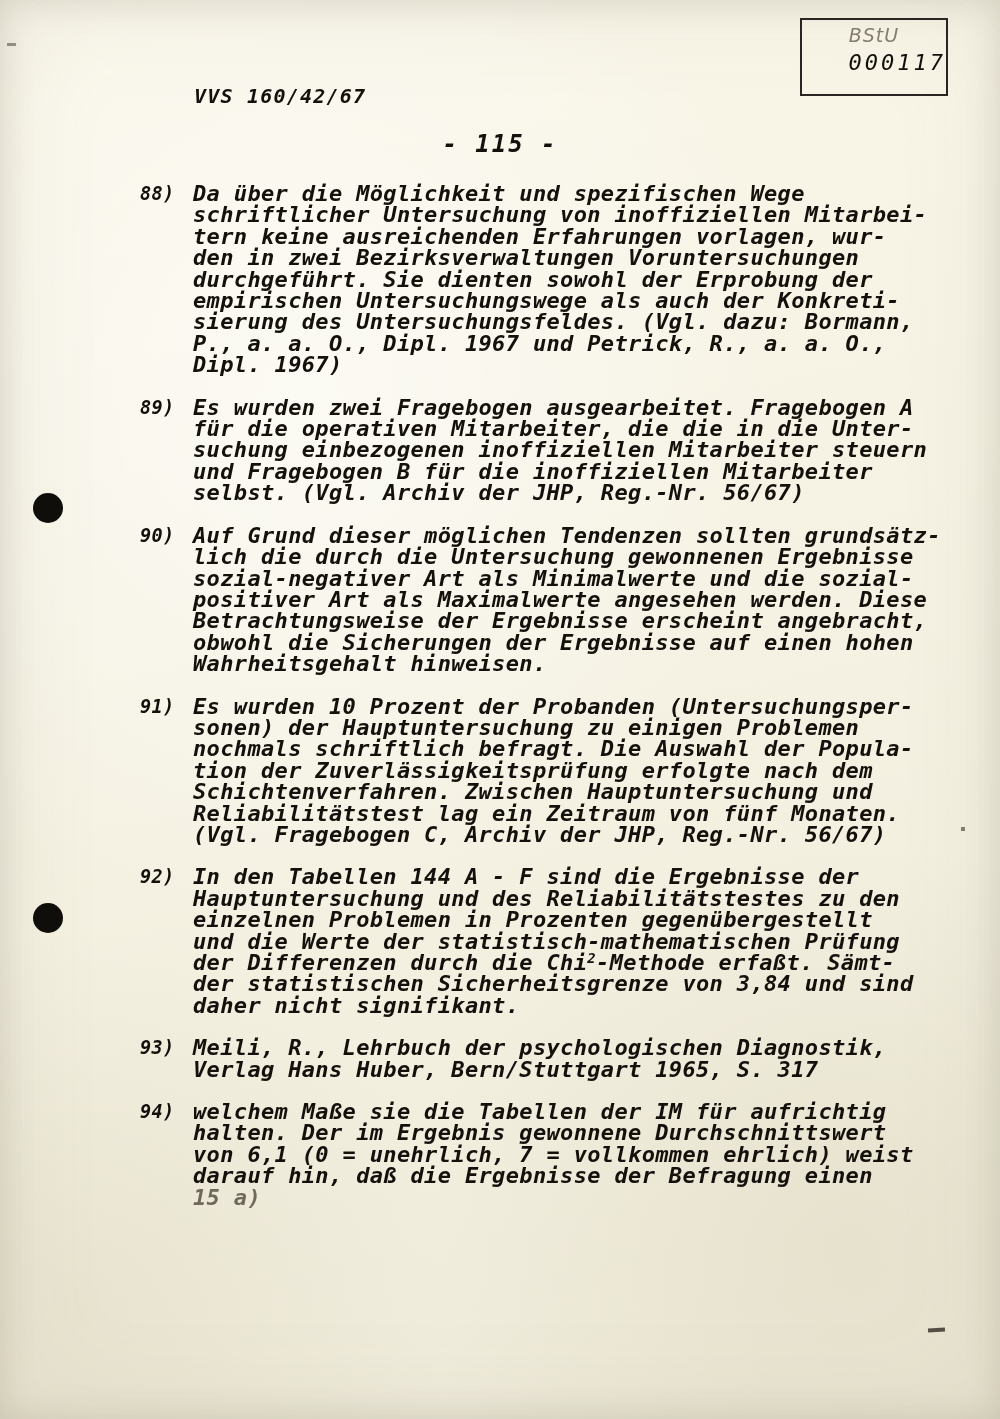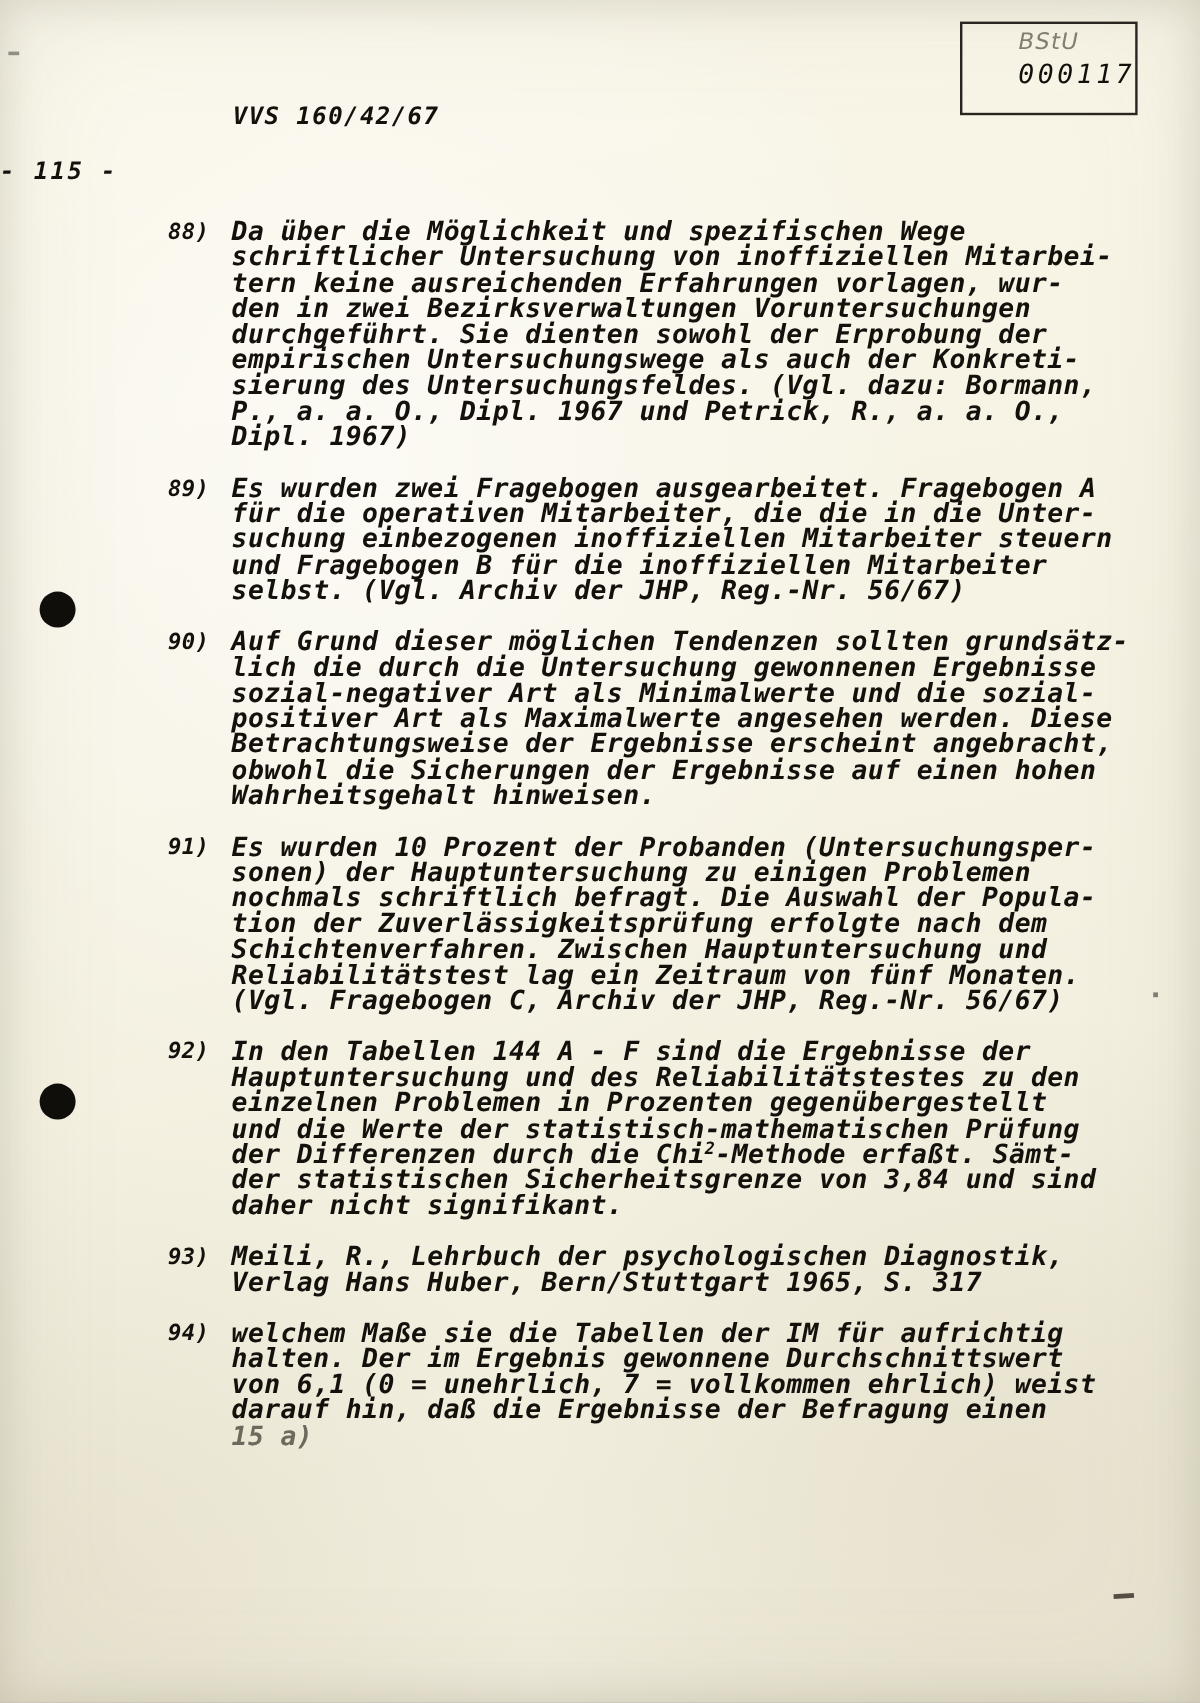--- a/index.html
+++ b/index.html
@@ -86,22 +86,22 @@
     letter-spacing: 1.2px;
     font-weight: 700;
     z-index: 4;
     margin-left: 48px;
   }
   .page-number {
     position: absolute;
     top: 130px;
     left: 0;
     right: 0;
-    text-align: left;
-    font-size: 20px;
+    text-align: center;
+    font-size: 24px;
     letter-spacing: 2px;
     font-weight: 700;
     z-index: 4;
   }
 
   
   .body-block {
     position: absolute;
     left: 140px;
     top: 183px;

